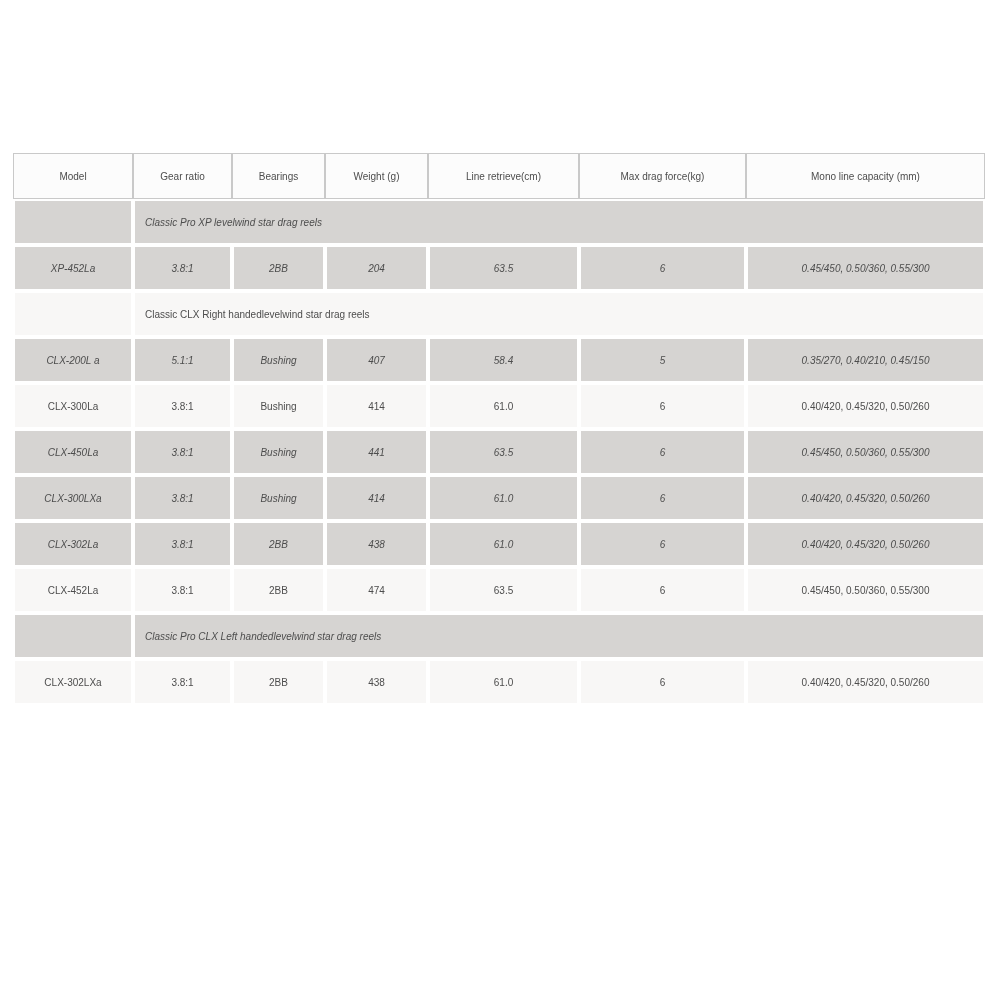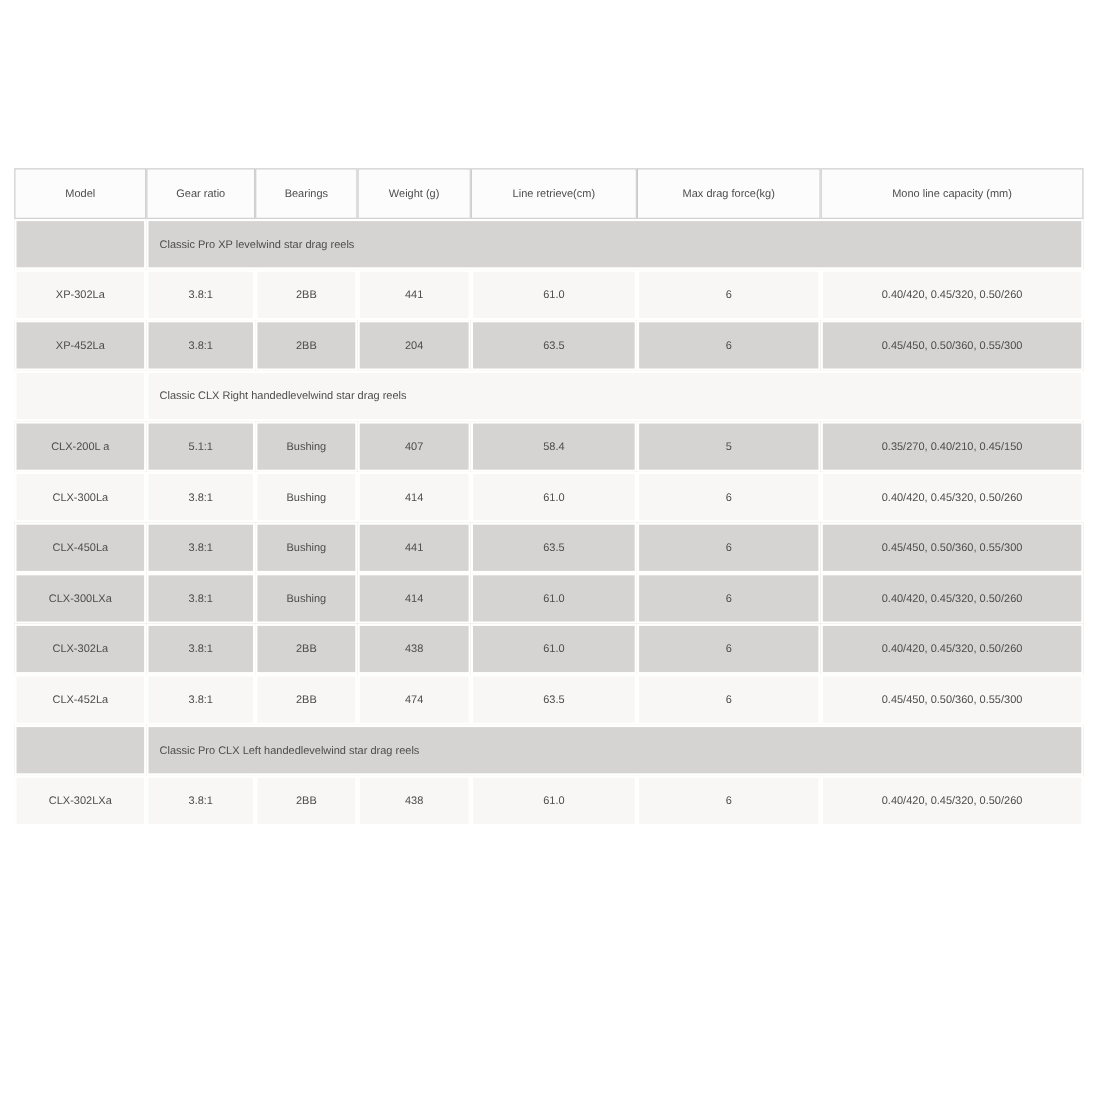--- a/index.html
+++ b/index.html
@@ -41,21 +41,21 @@
 
   table.specs td {
     border: 2px solid #ffffff;
     text-align: center;
     vertical-align: middle;
     padding: 0 4px;
     overflow: hidden;
     white-space: nowrap;
   }
 
-  table.specs tr.gray td  { background: var(--row-gray, #d6d4d2); }
+  table.specs tr.gray td  { background: var(--row-gray, #d6d4d2); font-style: italic; }
   table.specs tr.light td { background: var(--row-light, #f8f7f6); }
 
   table.specs td.section-title-cell {
     text-align: left;
     padding-left: 10px;
   }
 </style>
 </head>
 <body>
 
@@ -78,29 +78,20 @@
           <th>Weight (g)</th>
           <th>Line retrieve(cm)</th>
           <th>Max drag force(kg)</th>
           <th>Mono line capacity (mm)</th>
         </tr>
     </thead>
     <tbody>
         <tr class="gray">
           <td></td>
           <td colspan="6" class="section-title-cell">Classic Pro XP levelwind star drag reels</td>
-        </tr>
-        <tr class="light">
-          <td>XP-302La</td>
-          <td>3.8:1</td>
-          <td>2BB</td>
-          <td>441</td>
-          <td>61.0</td>
-          <td>6</td>
-          <td>0.40/420, 0.45/320, 0.50/260</td>
         </tr>
         <tr class="gray">
           <td>XP-452La</td>
           <td>3.8:1</td>
           <td>2BB</td>
           <td>204</td>
           <td>63.5</td>
           <td>6</td>
           <td>0.45/450, 0.50/360, 0.55/300</td>
         </tr>

